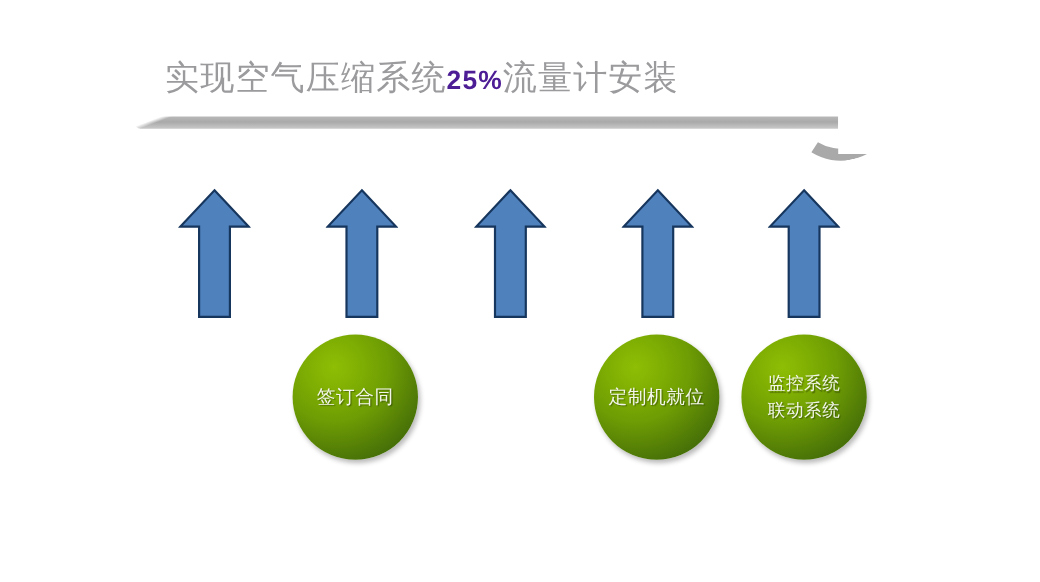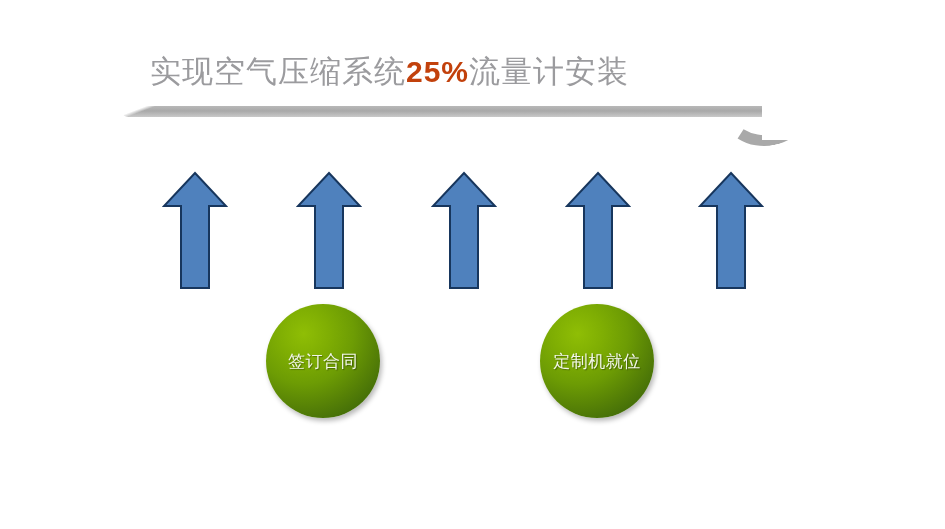--- a/index.html
+++ b/index.html
@@ -34,22 +34,22 @@
     font-size: 31px;
     line-height: 46px;
     letter-spacing: 1px;
     color: #9b9b9e;
     white-space: nowrap;
     text-shadow: 1px 1px 0 rgba(255,255,255,0.85);
   }
   #title-text .pct {
     font-family: "Liberation Sans", sans-serif;
     font-weight: bold;
-    font-size: 30px;
-    color: #c2410c;
+    font-size: 24px;
+    color: #4c1d95;
   }
 
   
   #banner-bar {
     position: absolute;
     left: 122px;
     top: 106px;
     width: 640px;
     height: 11px;
     background: linear-gradient(to bottom, #b8b8b8 0%, #a9a9a9 45%, #c9c9c9 100%);
@@ -174,14 +174,18 @@
       <polygon points="33,2 64,35 47,35 47,117 19,117 19,35 2,35" fill="#4F81BD" stroke="#17365D" stroke-width="2" stroke-linejoin="miter"></polygon>
     </svg>
   </div>
 
   <div class="circle" style="left:266px">
     <span class="circle-label">签订合同</span>
   </div>
   <div class="circle" style="left:540px">
     <span class="circle-label">定制机就位</span>
   </div>
+  <div class="circle" style="left:674px">
+    <span class="circle-label two-line">监控系统
+联动系统</span>
+  </div>
 
 </div>
 
 </body></html>

